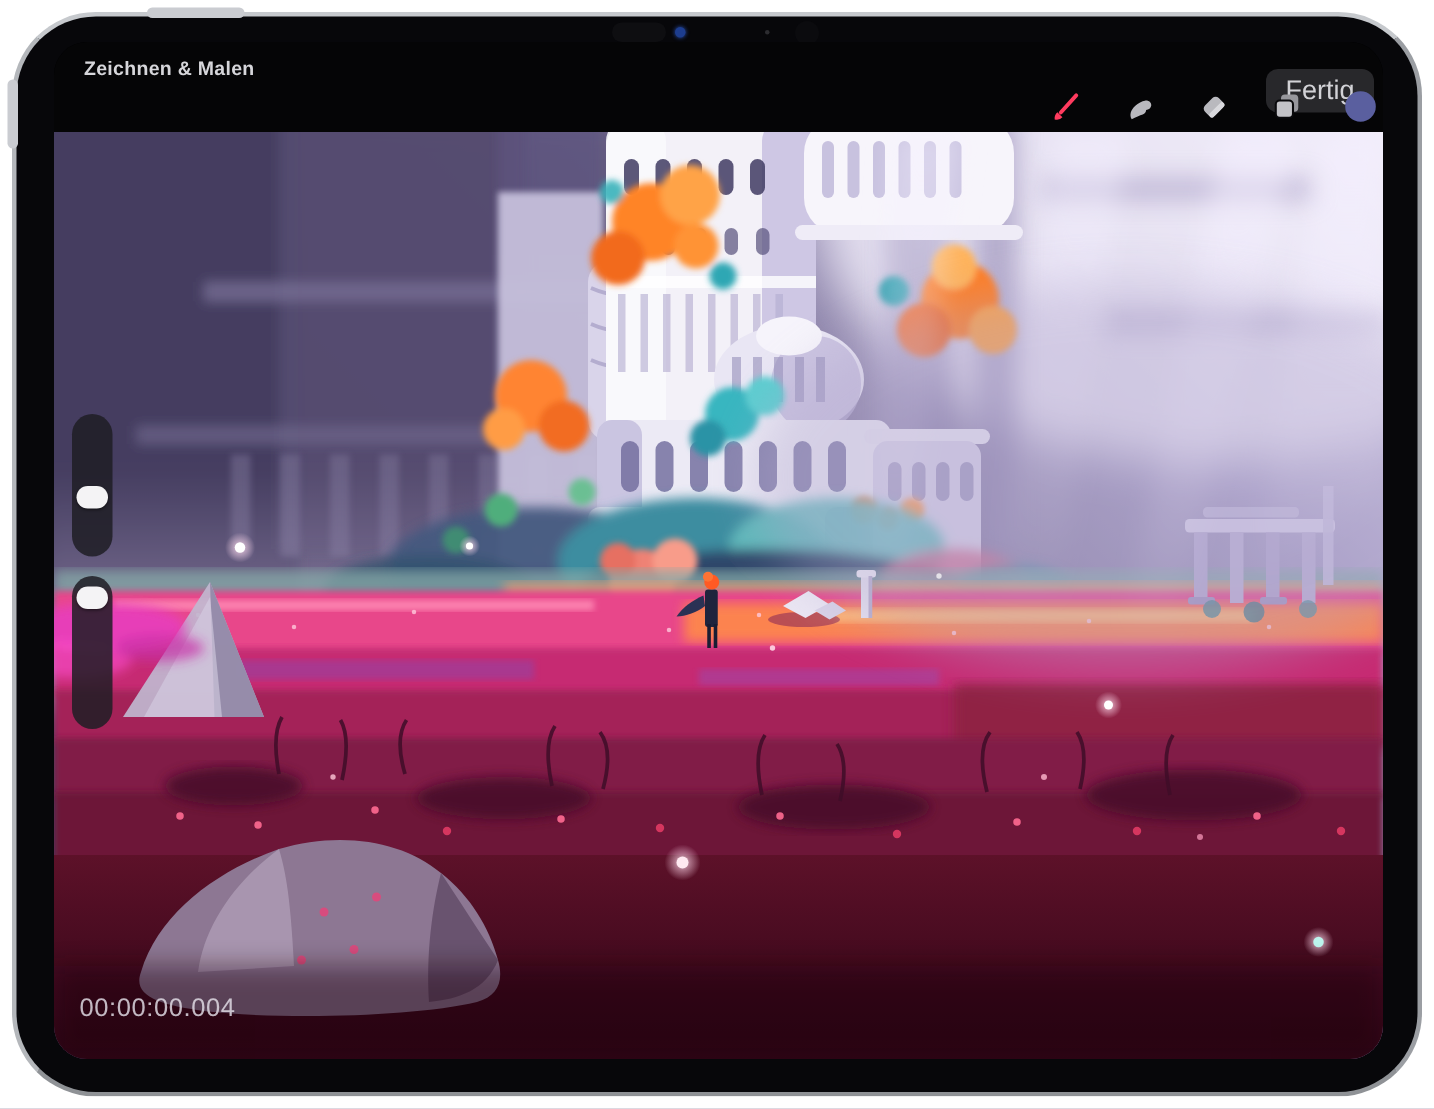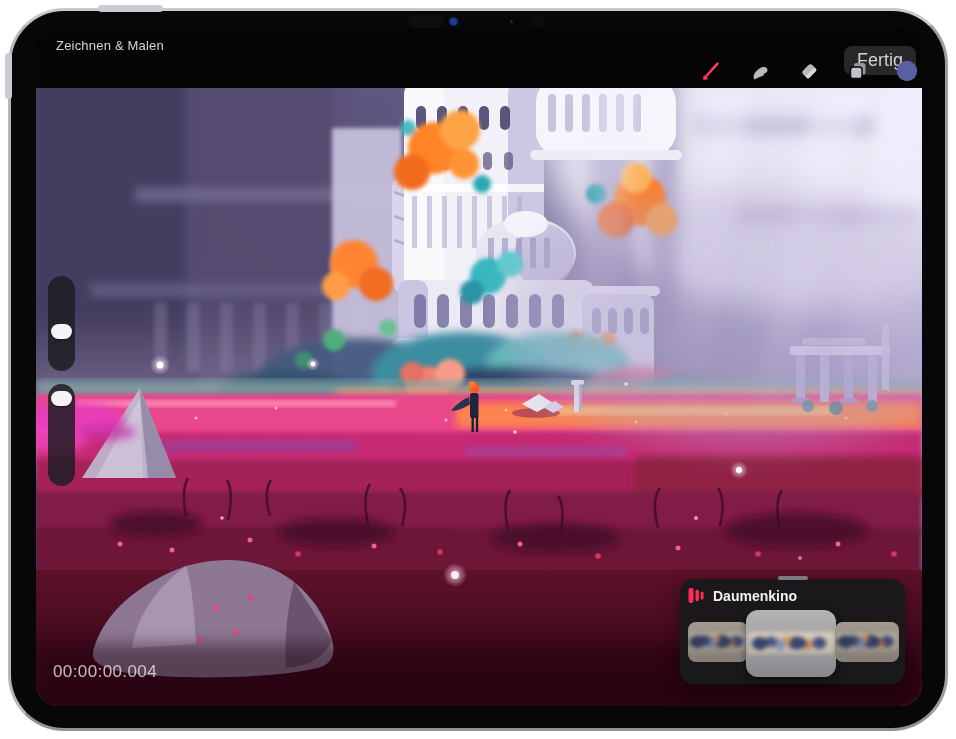--- a/index.html
+++ b/index.html
@@ -16,21 +16,21 @@
   .camera-lens{position:absolute;left:439px;top:7px;width:7px;height:7px;border-radius:50%;background:#1d3d8f;box-shadow:0 0 3px #2a55c0;}
   .camera-dot{position:absolute;left:499px;top:9px;width:3px;height:3px;border-radius:50%;background:#2c2c30;}
   .camera-big{position:absolute;left:519px;top:3px;width:16px;height:16px;border-radius:50%;background:#0b0b0e;}
 
   
   .screen{position:absolute;left:25px;top:17px;width:886px;height:678px;background:#000;
     border-radius:22px;overflow:hidden;}
 
   
   .topbar{position:absolute;left:0;top:0;width:100%;height:60px;background:#050506;z-index:5;}
-  .app-title{position:absolute;left:20px;top:10px;font-size:13px;font-weight:400;color:#d6d6da;letter-spacing:.2px;}
+  .app-title{position:absolute;left:20px;top:10px;font-size:13px;font-weight:700;color:#d6d6da;letter-spacing:.2px;}
   .done-btn{position:absolute;right:6px;top:18px;background:#28282b;color:#d2d2d6;border:none;
     font-family:inherit;font-size:18px;padding:4px 13px;border-radius:8px;cursor:pointer;}
   .tools{position:absolute;right:4px;top:32px;display:flex;gap:27px;}
   .tool{width:22px;height:22px;background:none;border:none;padding:0;cursor:pointer;display:block;}
   .tool svg{display:block;width:22px;height:22px;}
 
   
   .canvas{position:absolute;left:0;top:60px;width:886px;height:618px;background:#42335c;cursor:crosshair;}
   .art{width:100%;height:100%;display:block;}
 
@@ -467,40 +467,16 @@
 
       <div class="slider slider-size">
         <div class="handle"></div>
       </div>
       <div class="slider slider-opacity">
         <div class="handle"></div>
       </div>
 
       <div class="timecode">00:00:00.004</div>
 
-      <div class="flipbook">
-        <div class="grab"></div>
-        <div class="fb-header">
-          <svg viewBox="0 0 16 17">
-            <g fill="#ff2d55">
-              <rect x="0.5" y="1" width="5" height="15" rx="2"></rect>
-              <rect x="7.5" y="2.8" width="3.4" height="11.4" rx="1.7"></rect>
-              <rect x="12.6" y="4.5" width="3" height="8" rx="1.5"></rect>
-            </g>
-          </svg>
-          <span class="fb-title">Daumenkino</span>
-        </div>
-        <div class="fb-frames">
-          <div class="thumb thumb-side thumb-left">
-              <div class="strip"></div>
-            </div>
-          <div class="thumb thumb-selected">
-              <div class="strip"></div>
-            </div>
-          <div class="thumb thumb-side thumb-right">
-              <div class="strip"></div>
-            </div>
-        </div>
-      </div>
 
     </div>
   </div>
 </div>
 
 </body></html>

